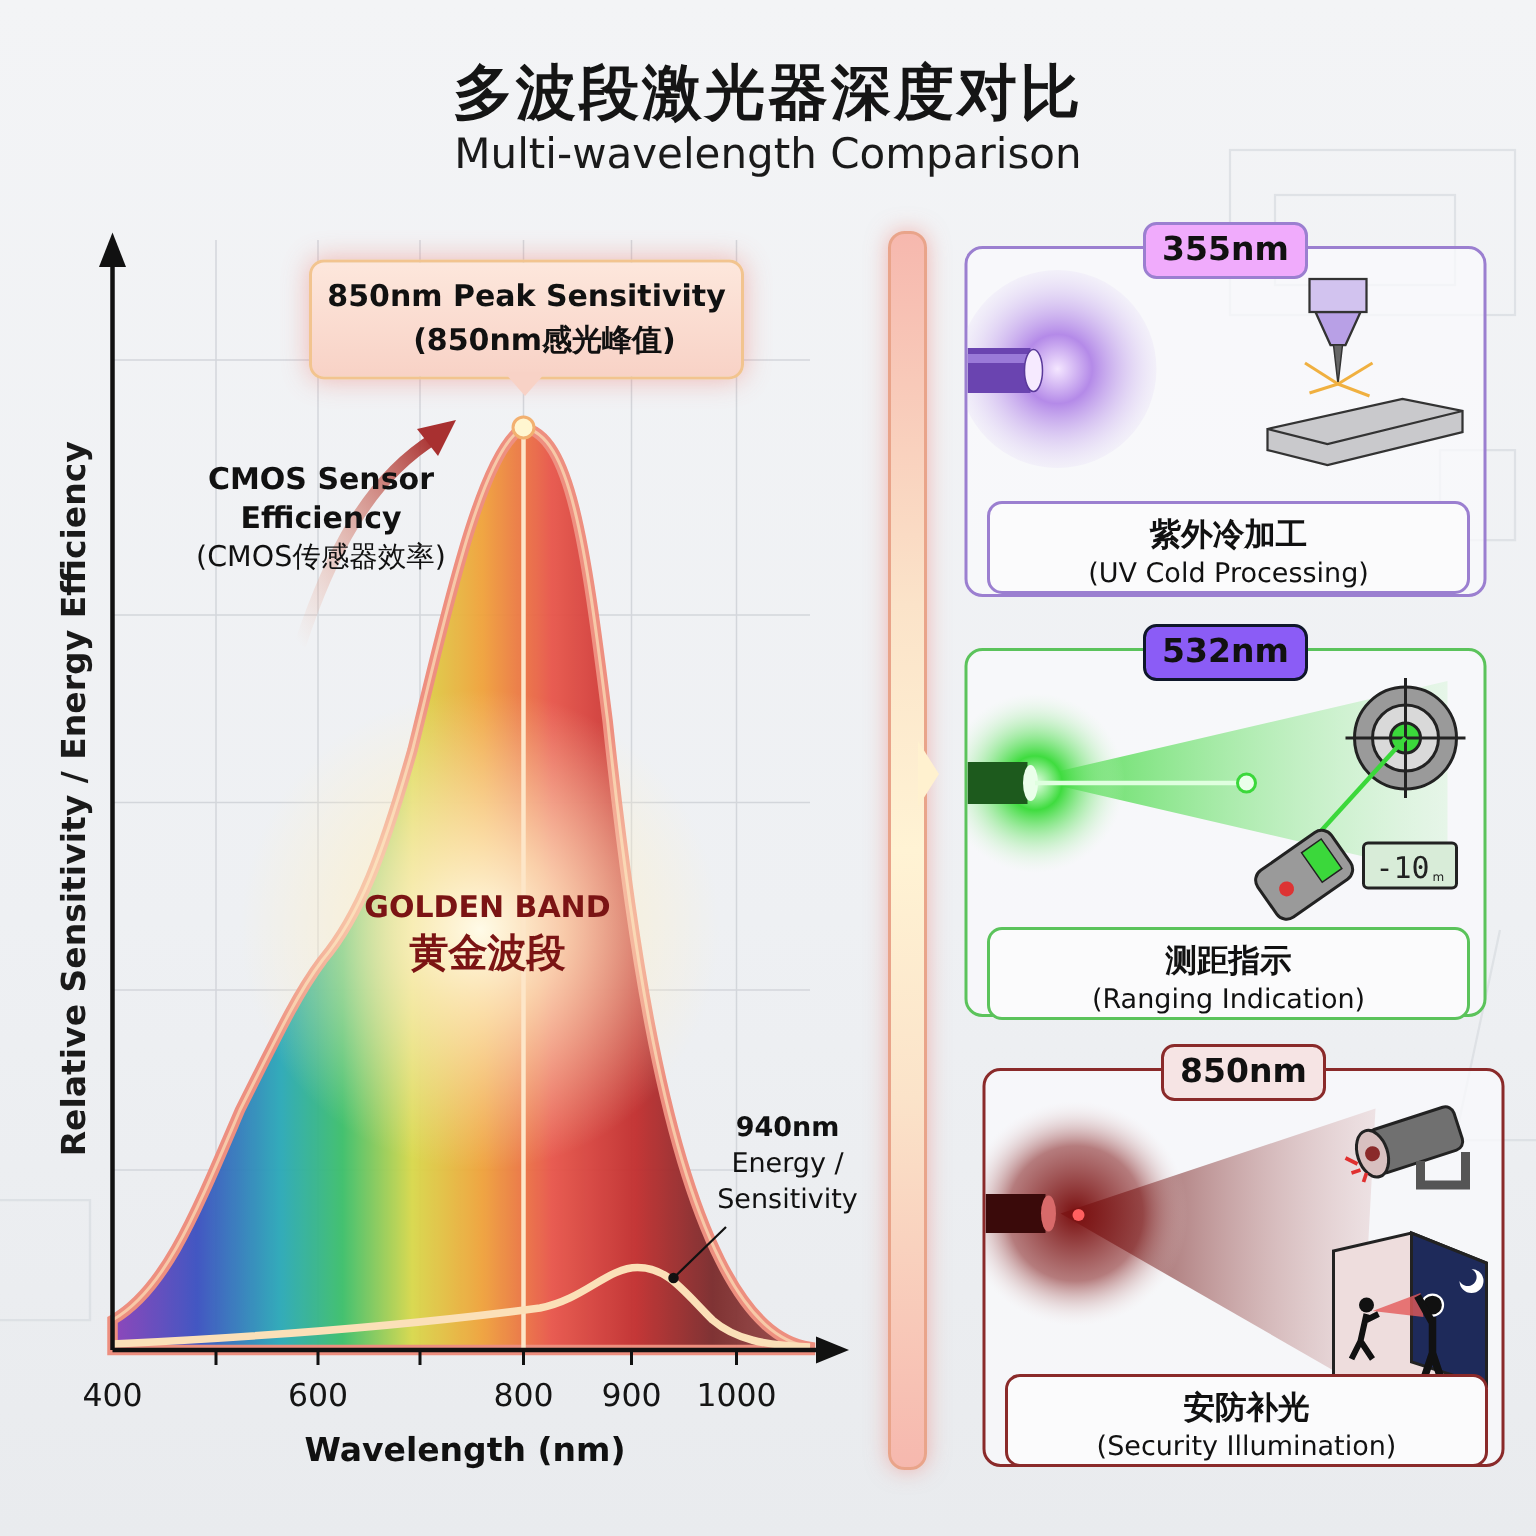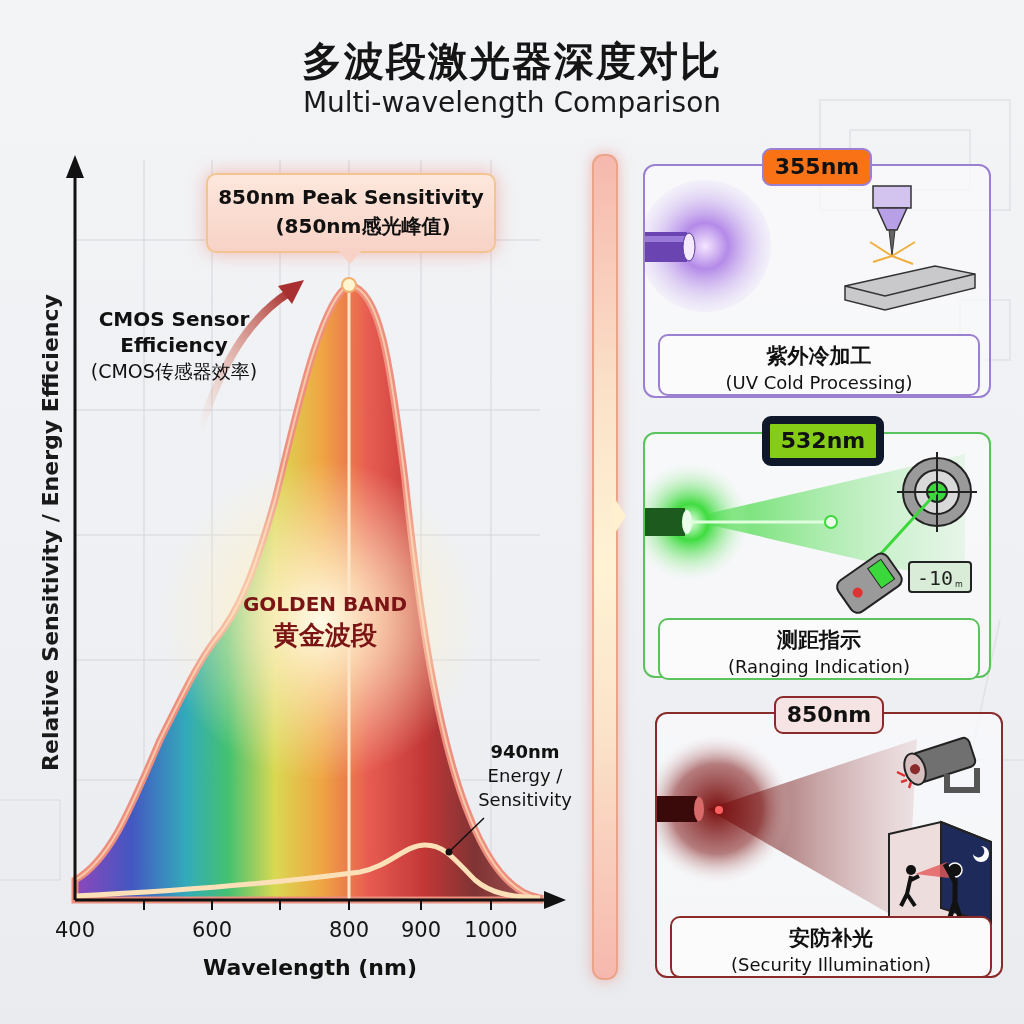--- a/index.html
+++ b/index.html
@@ -12,43 +12,43 @@
   .chart-svg{position:absolute;left:0;top:0;width:1024px;height:1024px;}
   .ylabel{position:absolute;left:-260px;top:520px;width:620px;text-align:center;transform:rotate(-90deg);font-size:22px;font-weight:bold;color:#1a1a1a;}
   .xlabel{position:absolute;left:180px;top:955px;width:260px;text-align:center;font-size:22px;font-weight:bold;}
   .tick{position:absolute;top:918px;font-size:21px;transform:translateX(-50%);color:#151515;}
   .callout{position:absolute;left:206px;top:173px;width:286px;height:76px;border-radius:10px;
     background:linear-gradient(180deg,#fde7dc,#f8d2c6);border:2px solid #f2c48f;
     box-shadow:0 0 18px rgba(240,110,100,.45);text-align:center;font-weight:bold;}
   .callout .l1{font-size:20px;margin-top:10px;}
   .callout .l2{font-size:20px;margin-top:4px;padding-left:24px;}
   .callout-tip{position:absolute;left:336px;top:248px;width:0;height:0;border-left:14px solid transparent;border-right:14px solid transparent;border-top:16px solid #f8d2c6;}
-  .cmos{position:absolute;left:74px;top:306px;width:200px;text-align:center;line-height:26px;}
+  .cmos{position:absolute;left:74px;top:306px;width:200px;text-align:center;line-height:26px;padding-left:40px;}
   .cmos .a{font-size:20px;font-weight:bold;}
   .cmos .c{font-size:19px;}
   .golden{position:absolute;left:230px;top:592px;width:190px;text-align:center;color:#7b1414;font-weight:bold;}
   .golden .en{font-size:20px;}
   .golden .cn{font-size:26px;margin-top:2px;}
   .n940{position:absolute;left:470px;top:740px;width:110px;text-align:center;line-height:24px;font-size:18px;}
   .n940 .b{font-weight:bold;}
   .divider{position:absolute;left:592px;top:154px;width:22px;height:822px;border-radius:11px;
     background:linear-gradient(180deg,#f6b8ae 0%,#fbe3c9 30%,#fff3d4 50%,#fbe3c9 70%,#f6b8ae 100%);
     border:2px solid #e9a48a;box-shadow:0 0 14px rgba(240,120,110,.5);}
   .divider-notch{position:absolute;left:612px;top:494px;width:0;height:0;border-top:22px solid transparent;border-bottom:22px solid transparent;border-left:14px solid #fff1cf;}
   .card{position:absolute;left:643px;width:344px;border-radius:12px;background:rgba(250,250,252,.75);}
   .card .badge{position:absolute;left:117px;top:-18px;width:106px;height:34px;border-radius:9px;text-align:center;line-height:34px;font-size:22px;font-weight:bold;}
   .card .caption{position:absolute;left:13px;width:318px;height:58px;border-radius:10px;background:#fbfbfc;text-align:center;}
   .card .caption .cn{font-size:21px;font-weight:bold;margin-top:6px;}
   .card .caption .en{font-size:18px;margin-top:2px;}
   .card svg{position:absolute;left:0;top:0;}
   .uv{top:164px;height:230px;border:2px solid #9b7fd0;}
-  .uv .badge{background:#f97316;border:2px solid #9b7fd0;text-align:center;}
+  .uv .badge{background:#f0abfc;border:2px solid #9b7fd0;text-align:center;}
   .uv .caption{top:168px;border:2px solid #9b7fd0;}
   .gr{top:432px;height:242px;border:2px solid #5bc35b;}
-  .gr .badge{background:#84cc16;border:8px solid #0f172a;}
+  .gr .badge{background:#8b5cf6;border:2px solid #0f172a;}
   .gr .caption{top:184px;border:2px solid #5bc35b;}
   .ir{top:712px;height:262px;border:2px solid #8a2a2a;margin-left:12px;}
   .ir .badge{background:#f6e4e4;border:2px solid #8a2a2a;}
   .ir .caption{top:202px;border:2px solid #8a2a2a;}
 </style>
 </head>
 <body>
 
 <svg class="bgsketch" viewBox="0 0 1024 1024">
   <g stroke="#d7dbe0" stroke-width="1.5" fill="none" opacity="0.7">

